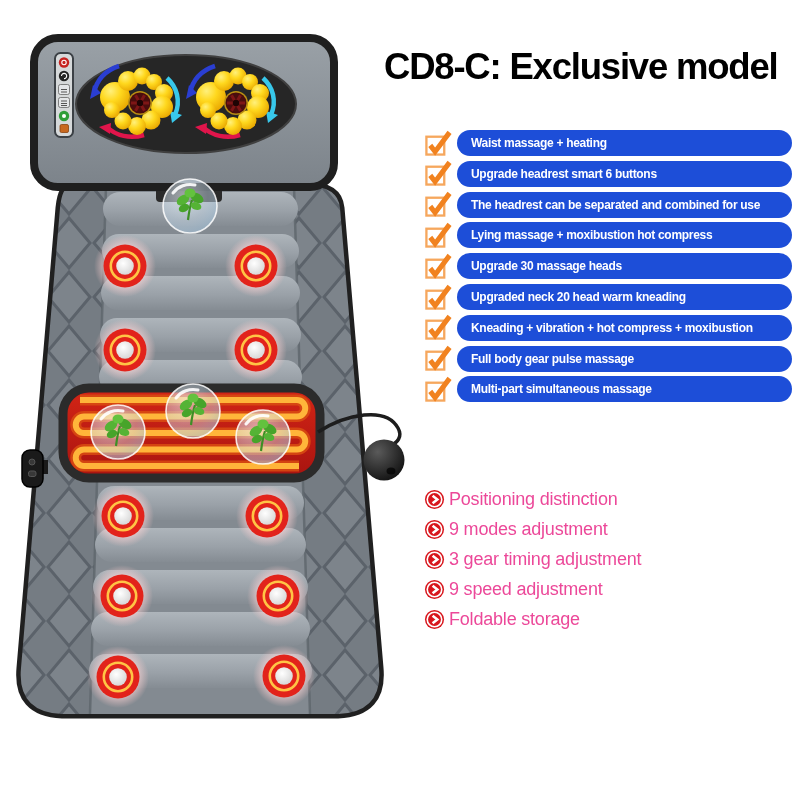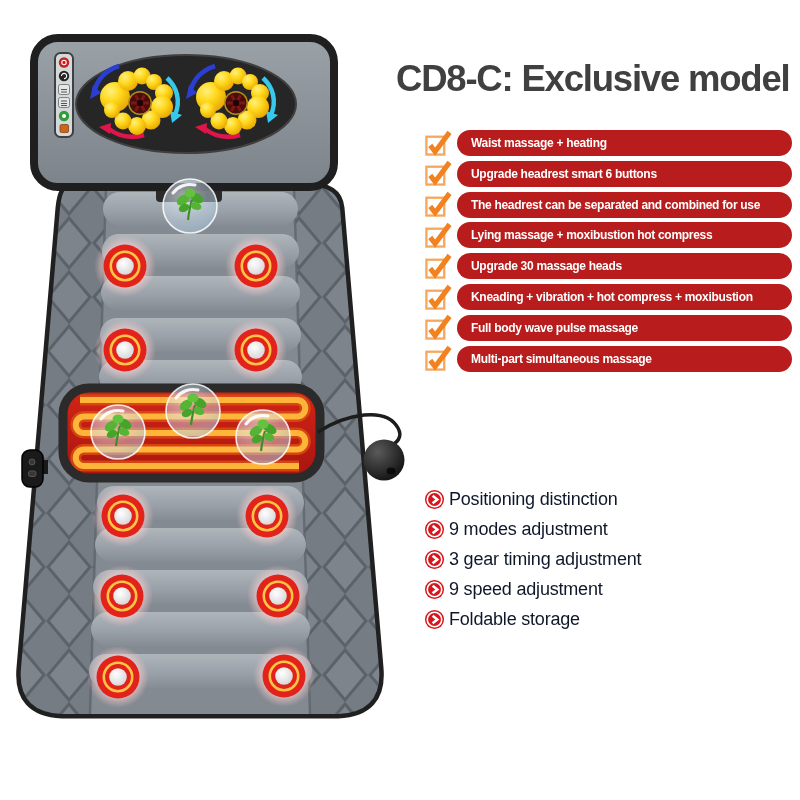--- a/index.html
+++ b/index.html
@@ -3,36 +3,36 @@
 <meta charset="utf-8">
 <style>
   html,body{margin:0;padding:0;background:#fff;}
   .stage{
     position:relative;width:800px;height:800px;background:#ffffff;
     font-family:"Liberation Sans", sans-serif;overflow:hidden;
   }
   .mat-svg{position:absolute;left:0;top:0;}
   .right-col{position:absolute;left:388px;top:0;width:410px;height:800px;}
   .title{
-    position:absolute;left:-4px;top:46px;margin:12px;white-space:nowrap;
-    font-size:36.5px;font-weight:700;color:#404040;letter-spacing:-1.2px;
+    position:absolute;left:-4px;top:46px;margin:0;white-space:nowrap;
+    font-size:36.5px;font-weight:700;color:#000000;letter-spacing:-1.2px;
   }
   ul{list-style:none;margin:0;padding:0;}
   .features{position:absolute;left:36px;top:130px;width:368px;}
   .features li{display:flex;align-items:center;height:26.2px;margin-bottom:4.6px;}
   .chk{flex:0 0 27px;width:27px;height:27px;margin-right:6px;position:relative;top:-1px;}
   .chk svg{overflow:visible;display:block;}
   .pill{
-    flex:1;height:26px;background:#b91c1c;border-radius:13px;color:#fff;
+    flex:1;height:26px;background:#1d4ed8;border-radius:13px;color:#fff;
     font-size:12px;font-weight:700;line-height:26px;padding:0 6px 0 14px;
     white-space:nowrap;letter-spacing:-0.3px;
   }
   .highlights{
     position:absolute;left:36px;top:484px;width:372px;
-    font-size:18px;color:#0f172a;letter-spacing:-0.2px;
+    font-size:18px;color:#ec4899;letter-spacing:-0.2px;
   }
   .highlights li{display:flex;align-items:flex-start;line-height:30px;}
   .bullet{flex:0 0 25px;height:30px;display:flex;align-items:center;}
   .bullet svg{display:block;}
   .htext{flex:1;}
 </style>
 </head>
 <body>
 
 <div class="stage">
@@ -267,30 +267,39 @@
           </span>
         <span class="pill">Upgrade 30 massage heads</span>
       </li>
       <li>
         <span class="chk">
             <svg width="27" height="27" viewBox="0 0 28 28">
               <rect x="2.5" y="8" width="18.5" height="18.5" fill="#fff" stroke="#f6a75d" stroke-width="2.4"></rect>
               <path d="M6.5 17 L11.5 23.5 L26.5 3.5" stroke="#f1821f" stroke-width="5.2" fill="none"></path>
             </svg>
           </span>
+        <span class="pill">Upgraded neck 20 head warm kneading</span>
+      </li>
+      <li>
+        <span class="chk">
+            <svg width="27" height="27" viewBox="0 0 28 28">
+              <rect x="2.5" y="8" width="18.5" height="18.5" fill="#fff" stroke="#f6a75d" stroke-width="2.4"></rect>
+              <path d="M6.5 17 L11.5 23.5 L26.5 3.5" stroke="#f1821f" stroke-width="5.2" fill="none"></path>
+            </svg>
+          </span>
         <span class="pill">Kneading + vibration + hot compress + moxibustion</span>
       </li>
       <li>
         <span class="chk">
             <svg width="27" height="27" viewBox="0 0 28 28">
               <rect x="2.5" y="8" width="18.5" height="18.5" fill="#fff" stroke="#f6a75d" stroke-width="2.4"></rect>
               <path d="M6.5 17 L11.5 23.5 L26.5 3.5" stroke="#f1821f" stroke-width="5.2" fill="none"></path>
             </svg>
           </span>
-        <span class="pill">Full body wave pulse massage</span>
+        <span class="pill">Full body gear pulse massage</span>
       </li>
       <li>
         <span class="chk">
             <svg width="27" height="27" viewBox="0 0 28 28">
               <rect x="2.5" y="8" width="18.5" height="18.5" fill="#fff" stroke="#f6a75d" stroke-width="2.4"></rect>
               <path d="M6.5 17 L11.5 23.5 L26.5 3.5" stroke="#f1821f" stroke-width="5.2" fill="none"></path>
             </svg>
           </span>
         <span class="pill">Multi-part simultaneous massage</span>
       </li>

